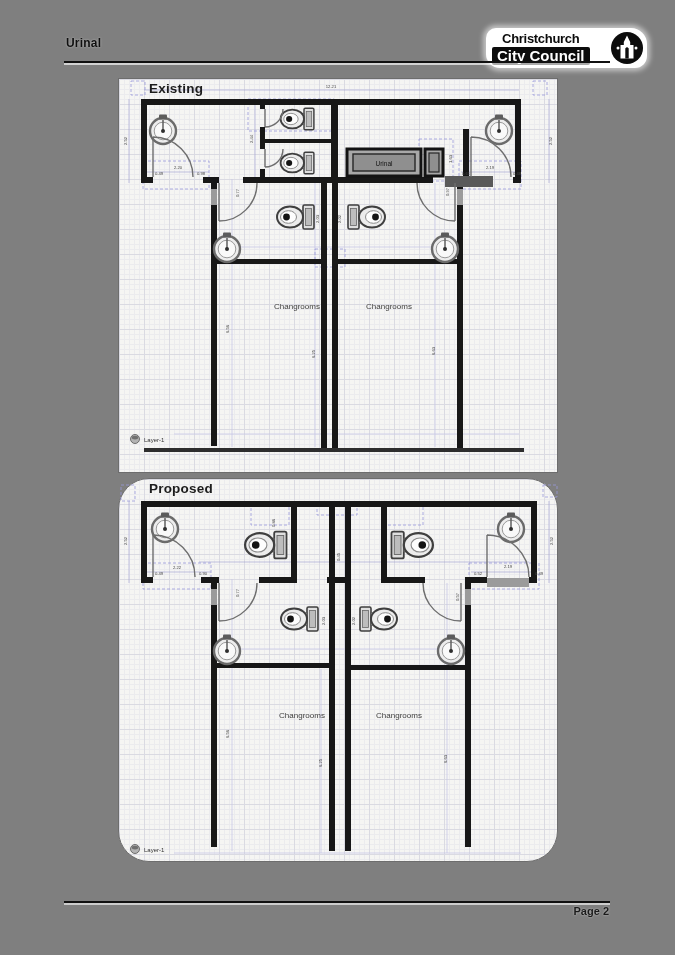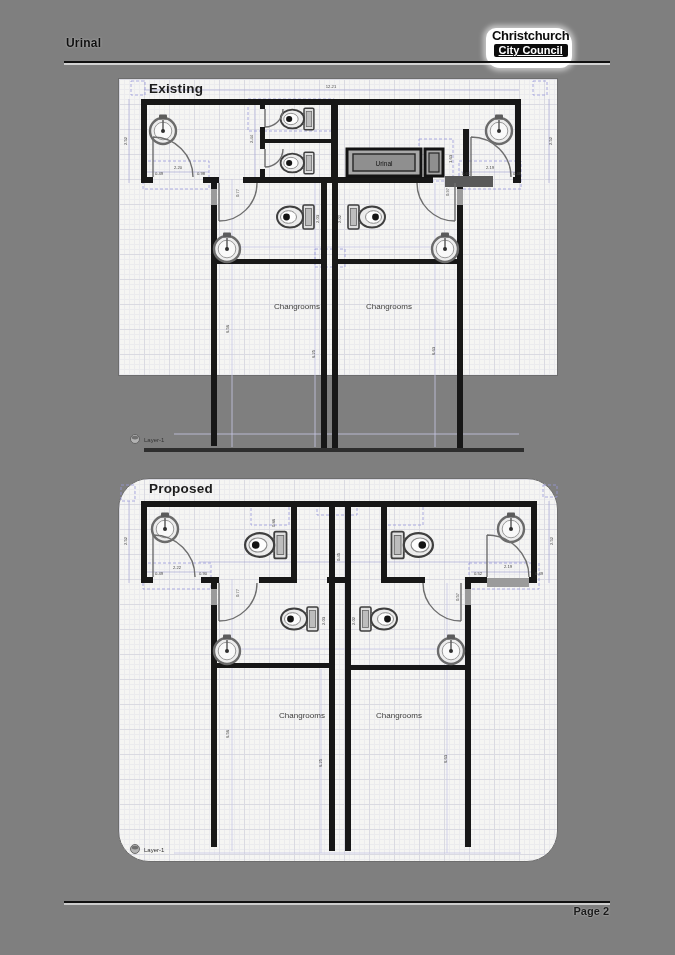--- a/index.html
+++ b/index.html
@@ -18,39 +18,38 @@
   .header-rule{
     position:absolute;left:64px;top:61px;width:546px;height:2px;
     background:#101010;box-shadow:0 2px 0 rgba(255,255,255,.65);
   }
   .logo{
     position:absolute;left:486px;top:28px;height:38px;
     display:flex;align-items:center;gap:20px;
     background:#ffffff;border-radius:10px 16px 12px 14px;
     padding:1px 3px 1px 6px;
     box-shadow:0 0 5px 3px rgba(255,255,255,.55);
-    flex-direction:column;
   }
   .logo-line1{font-size:13px;font-weight:bold;color:#0c0c0c;letter-spacing:-.3px;line-height:14px;text-align:center;}
-  .logo-line2{font-size:11px;font-weight:bold;color:#ffffff;background:#0c0c0c;border-radius:2px;padding:0 5px 1px;margin:1px auto 0;text-align:center;width:fit-content;text-decoration:underline;}
+  .logo-line2{font-size:15px;font-weight:bold;color:#ffffff;background:#0c0c0c;border-radius:2px;padding:0 5px 1px;margin:1px auto 0;text-align:center;width:fit-content;text-decoration:underline;}
   .logo-crest{width:34px;height:34px;flex:0 0 auto;}
   
   .panel{
     position:absolute;left:118px;width:440px;
     background-color:#f5f5f3;
     background-image:
       linear-gradient(#dadae2 1px, transparent 1px),
       linear-gradient(90deg, #dadae2 1px, transparent 1px),
       linear-gradient(#ebebee 1px, transparent 1px),
       linear-gradient(90deg, #ebebee 1px, transparent 1px);
     background-size:25px 25px,25px 25px,5px 5px,5px 5px;
     border:1px solid #6d6d6d;
     box-sizing:border-box;
   }
-  #panel-existing{top:78px;height:298px;}
+  #panel-existing{top:78px;height:395px;}
   #panel-proposed{top:478px;height:384px;border-radius:31px;}
   .panel svg{position:absolute;left:0;top:0;}
   
   .wall{fill:#171717;}
   .plan-title{font-size:13.5px;font-weight:600;fill:#1d1d1d;letter-spacing:.2px;}
   .room-label{font-size:8px;fill:#3d3d3d;text-anchor:middle;}
   .urinal-label{font-size:6.5px;fill:#141414;text-anchor:middle;}
   .layer-label{font-size:6px;fill:#343434;}
   .dim{font-size:4.2px;fill:#474747;text-anchor:middle;}
   .dimline{stroke:#9b9bd0;stroke-width:.6;fill:none;}

